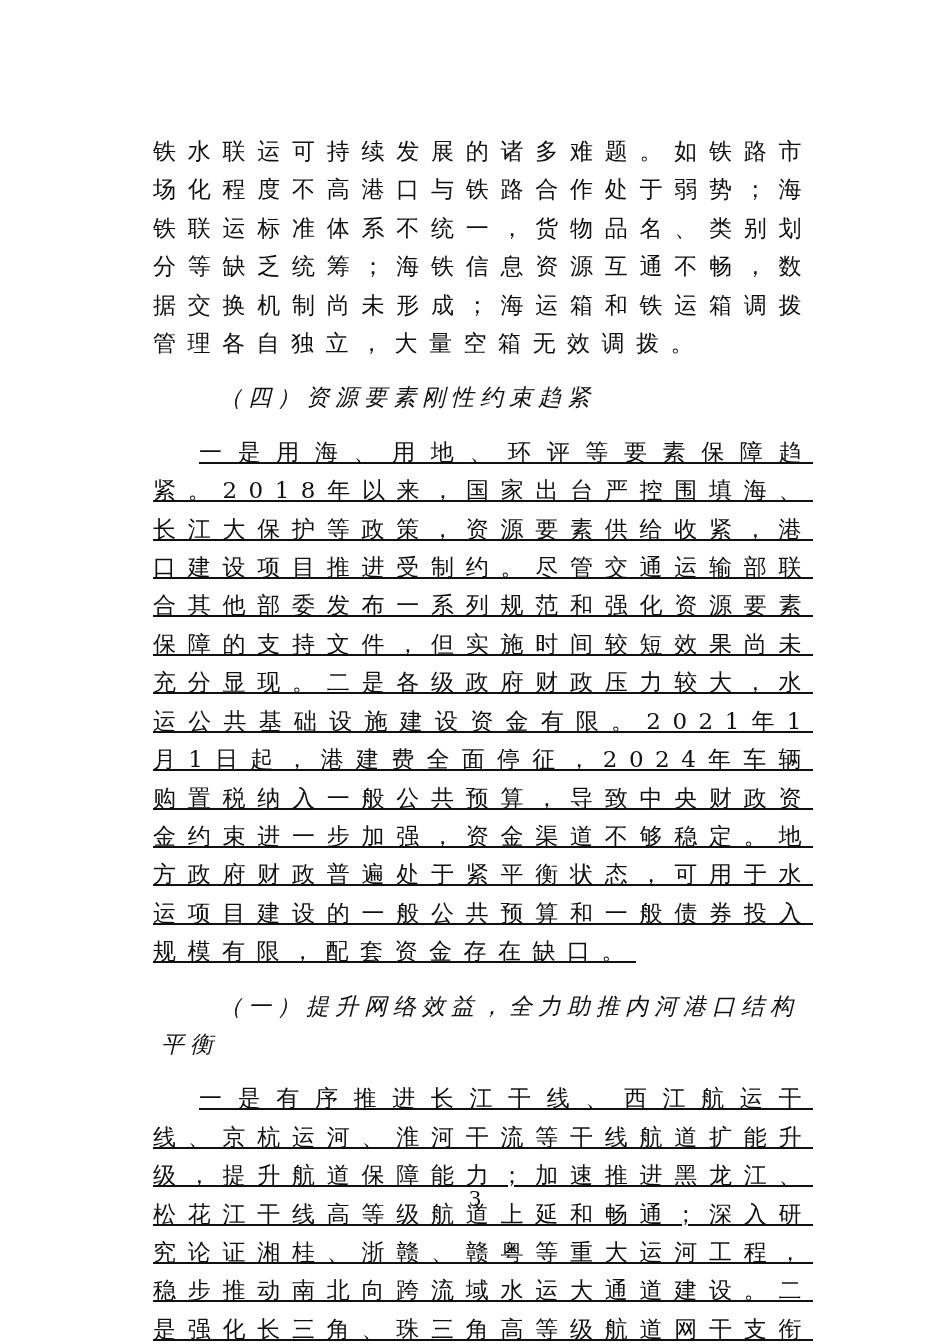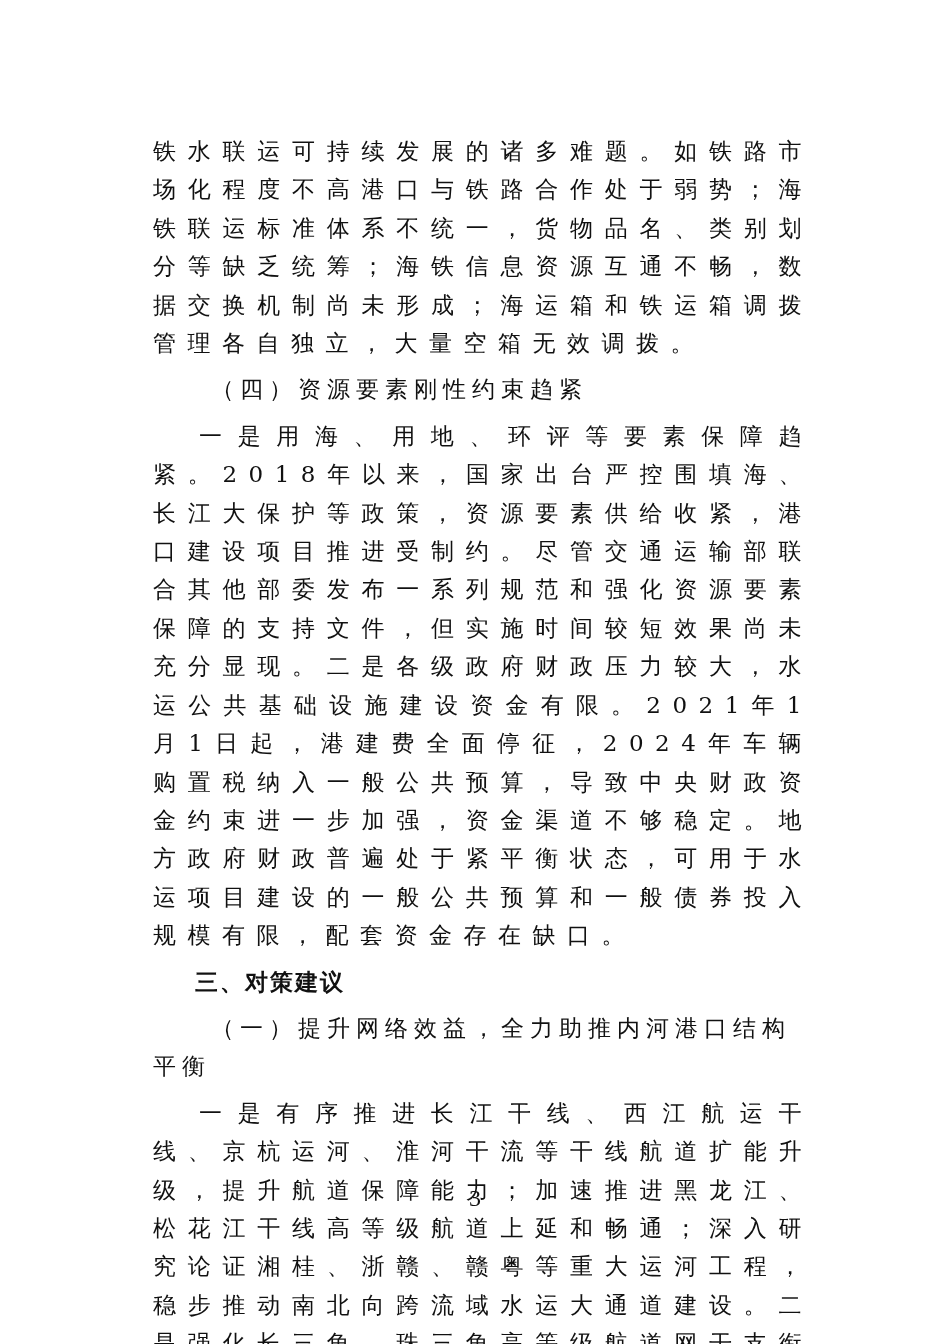--- a/index.html
+++ b/index.html
@@ -4,34 +4,33 @@
 <style>
   html, body { margin: 0; padding: 0; background: #ffffff; }
   body { width: 950px; height: 1344px; position: relative; overflow: hidden; }
   .page {
     position: absolute; left: 145px; top: 124px; width: 676px;
     font-family: "DejaVu Serif", "Liberation Serif", serif;
     color: #111111; font-size: 23px; line-height: 38.4px;
     letter-spacing: 11.5px;
   }
   .p { margin: 8px; text-align: justify; text-align-last: left; }
-  .indent { text-indent: 46px; }
-  .sub { margin: 8px; text-indent: 58px; letter-spacing: 6px; }
+  .indent { text-indent: 46px; text-decoration: underline; }
+  .sub { margin: 16px; text-indent: 58px; letter-spacing: 6px; font-style: italic; }
   .h1 { margin: 0; text-indent: 50px; font-family: "DejaVu Sans", "Liberation Sans", sans-serif; font-weight: bold; letter-spacing: 2px; font-size: 23px; }
   .pageno {
     position: absolute; left: 0; width: 950px; top: 1185px; text-align: center;
     font-family: "Liberation Serif", "DejaVu Serif", serif; font-size: 24px; color: #111;
   }
 </style>
 </head>
 <body>
 
 <div class="page">
   <p class="p">铁水联运可持续发展的诸多难题。如铁路市场化程度不高港口与铁路合作处于弱势；海铁联运标准体系不统一，货物品名、类别划分等缺乏统筹；海铁信息资源互通不畅，数据交换机制尚未形成；海运箱和铁运箱调拨管理各自独立，大量空箱无效调拨。</p>
   <p class="sub">（四）资源要素刚性约束趋紧</p>
   <p class="p indent">一是用海、用地、环评等要素保障趋紧。2018年以来，国家出台严控围填海、长江大保护等政策，资源要素供给收紧，港口建设项目推进受制约。尽管交通运输部联合其他部委发布一系列规范和强化资源要素保障的支持文件，但实施时间较短效果尚未充分显现。二是各级政府财政压力较大，水运公共基础设施建设资金有限。2021年1月1日起，港建费全面停征，2024年车辆购置税纳入一般公共预算，导致中央财政资金约束进一步加强，资金渠道不够稳定。地方政府财政普遍处于紧平衡状态，可用于水运项目建设的一般公共预算和一般债券投入规模有限，配套资金存在缺口。</p>
-  <p class="h1">三、对策建议</p>
   <p class="sub">（一）提升网络效益，全力助推内河港口结构平衡</p>
   <p class="p indent">一是有序推进长江干线、西江航运干线、京杭运河、淮河干流等干线航道扩能升级，提升航道保障能力；加速推进黑龙江、松花江干线高等级航道上延和畅通；深入研究论证湘桂、浙赣、赣粤等重大运河工程，稳步推动南北向跨流域水运大通道建设。二是强化长三角、珠三角高等级航道网干支衔接与互联互通，提升海河联运、江海联运衔接效率。三是增强长江、珠江、淮河水系支线航道的服务带动作用，形成“干支联动”网络格局。四是推动省际高等级航道建设，打通航道堵点卡点，实现跨省航道标准统一。</p>
 
 </div>
 
 <div class="pageno">3</div>
 
 </body></html>

